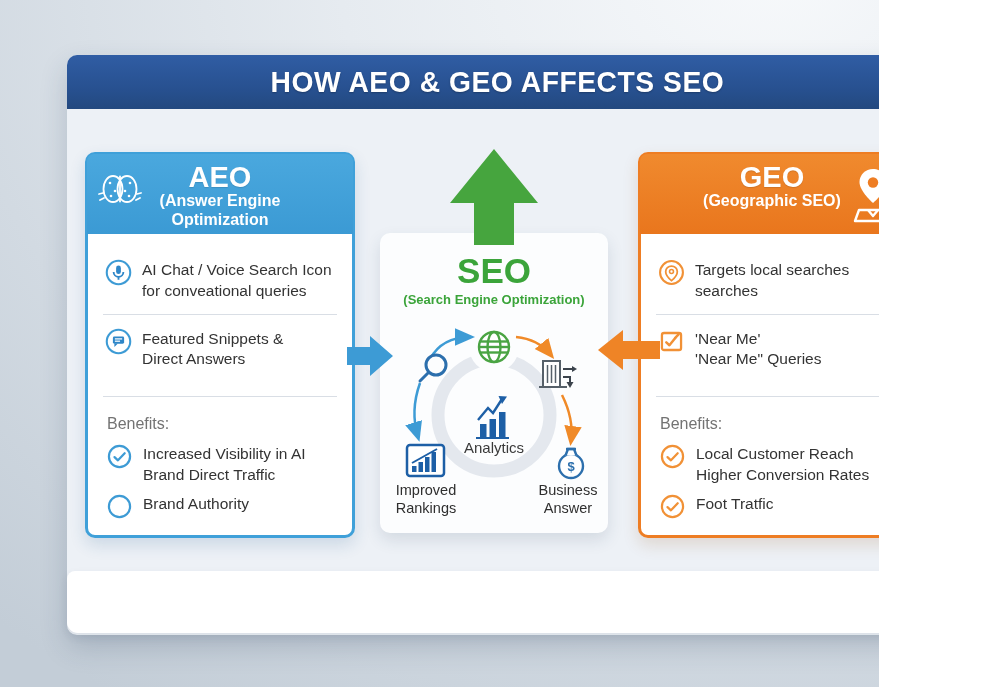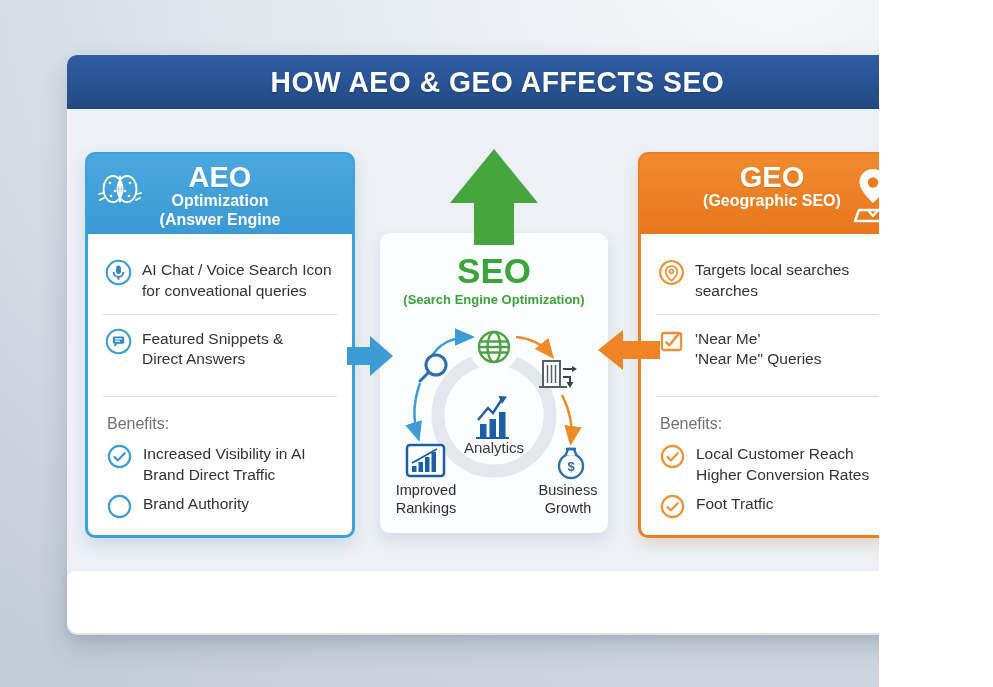--- a/index.html
+++ b/index.html
@@ -90,22 +90,22 @@
         <g fill="#fff">
           <circle cx="14" cy="12" r="1.3"></circle>
             <circle cx="19" cy="20" r="1.3"></circle>
             <circle cx="15" cy="25" r="1.3"></circle>
           <circle cx="34" cy="12" r="1.3"></circle>
             <circle cx="29" cy="20" r="1.3"></circle>
             <circle cx="33" cy="25" r="1.3"></circle>
         </g>
       </svg>
       <div class="card-title">AEO</div>
+      <div class="card-sub">(Answer Engine</div>
       <div class="card-sub">Optimization</div>
-      <div class="card-sub">(Answer Engine</div>
     </div>
     <div class="card-body">
       <div class="item-row">
         <span class="icn">
           <svg width="27" height="27" viewBox="0 0 26 26">
             <circle cx="13" cy="13" r="11.3" stroke="#3d9bd5" stroke-width="2" fill="#fff"></circle>
             <rect x="10.7" y="6.3" width="4.6" height="8.2" rx="2.3" fill="#2e86c8"></rect>
             <path d="M8.3,12.5 a4.7,4.7 0 0 0 9.4,0" stroke="#2e86c8" stroke-width="1.8" fill="none"></path>
             <line x1="13" y1="17.4" x2="13" y2="20" stroke="#2e86c8" stroke-width="1.8"></line>
           </svg>
@@ -302,21 +302,21 @@
       </g>
     </svg>
 
     <div class="lbl lbl-analytics">Analytics</div>
     <div class="lbl lbl-improved">
       <div>Improved</div>
       <div>Rankings</div>
     </div>
     <div class="lbl lbl-business">
       <div>Business</div>
-      <div>Growth</div>
+      <div>Answer</div>
     </div>
   </div>
 
   <svg class="arrow-right" width="46" height="40" viewBox="0 0 46 40">
     <polygon points="0,11 23,11 23,0 46,20 23,40 23,29 0,29" fill="#3d9bd5"></polygon>
   </svg>
   <svg class="arrow-left" width="62" height="40" viewBox="0 0 62 40">
     <polygon points="62,11 25,11 25,0 0,20 25,40 25,29 62,29" fill="#ef8426"></polygon>
   </svg>
 

